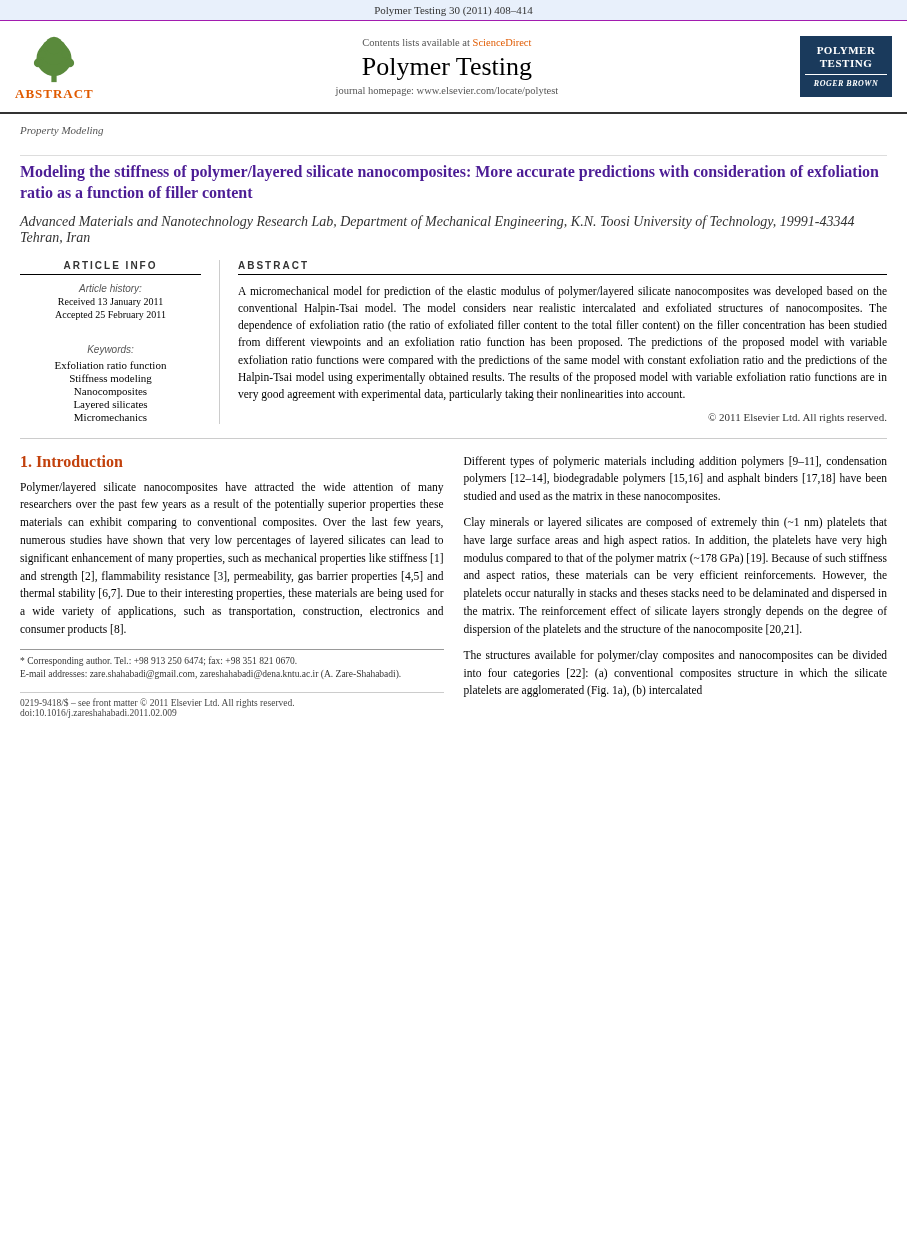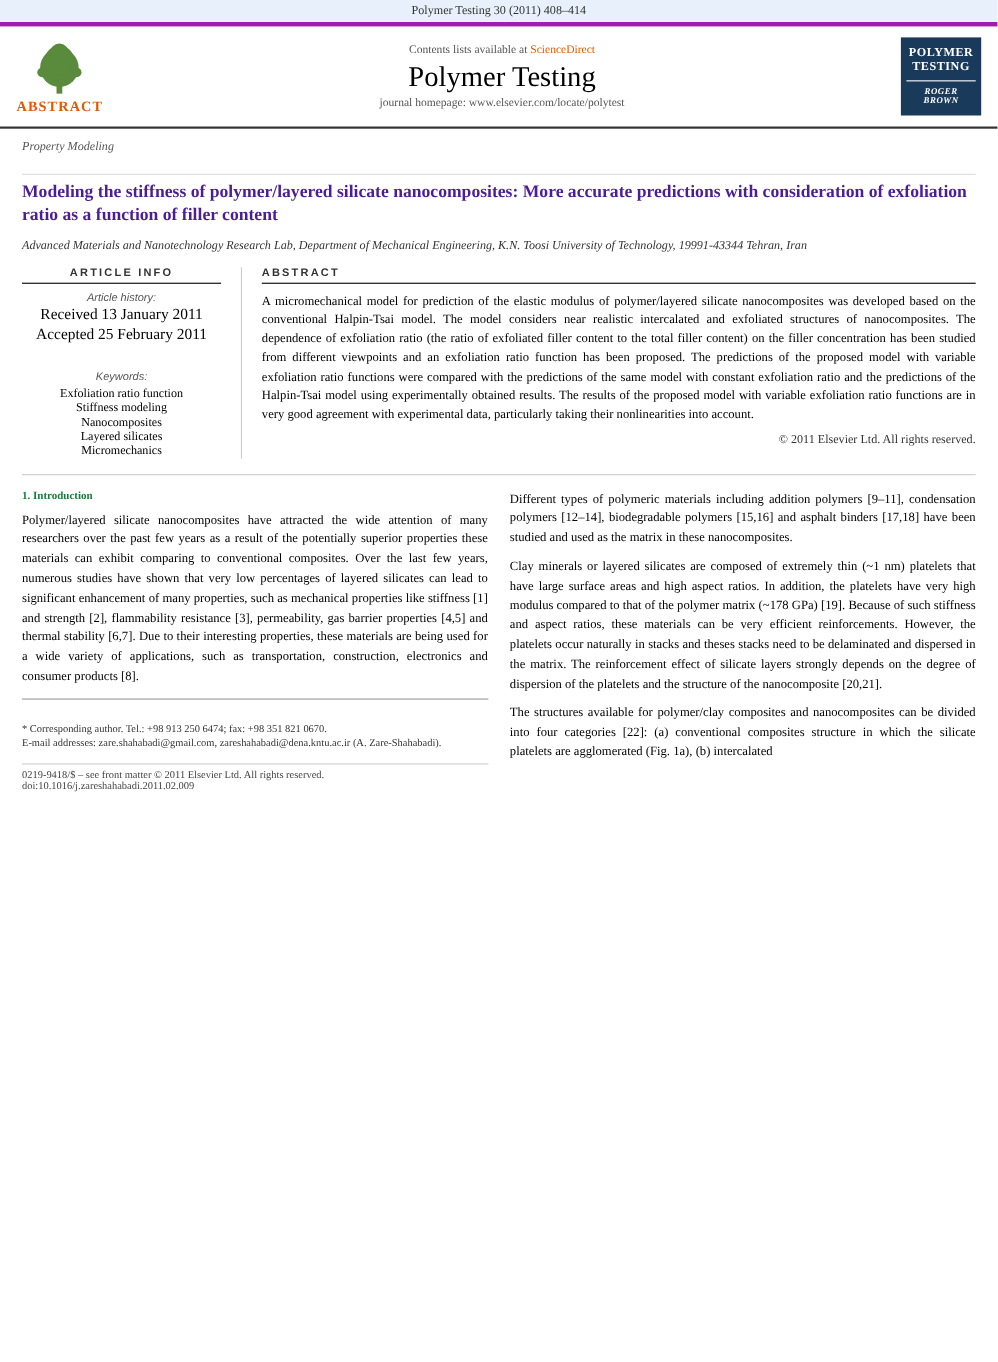--- a/index.html
+++ b/index.html
@@ -12,21 +12,21 @@
       color: #000;
     }
 
     
     .top-bar {
       background: #e8f0fb;
       text-align: center;
       padding: 4px 0;
       font-size: 11px;
       color: #333;
-      border-bottom: 4px solid #a21caf;
+      border-bottom: 1px solid #a21caf;
     }
 
     
     .journal-header {
       display: flex;
       align-items: center;
       padding: 10px 15px;
       border-bottom: 2px solid #333;
     }
 
@@ -48,21 +48,21 @@
       color: #000;
       margin-bottom: 3px;
     }
 
     .journal-homepage {
       font-size: 10.5px;
       color: #555;
     }
 
     .polymer-testing-badge {
-      width: 73px;
+      width: 92px;
       flex-shrink: 0;
       background: #1a3a5c;
       color: white;
       text-align: center;
       padding: 8px 5px;
       font-size: 9px;
       font-weight: bold;
       letter-spacing: 0.5px;
     }
 
@@ -117,21 +117,21 @@
     }
 
     
     .authors {
       font-size: 12.5px;
       margin-bottom: 4px;
       color: #000;
     }
 
     .affiliation {
-      font-size: 11px;
+      font-size: 14px;
       font-style: italic;
       color: #333;
       margin-bottom: 14px;
     }
 
     
     .two-col {
       display: flex;
       gap: 0;
     }
@@ -165,21 +165,21 @@
 
     .info-label {
       font-size: 10px;
       font-style: italic;
       font-family: Arial, sans-serif;
       color: #555;
       margin-bottom: 2px;
     }
 
     .info-date {
-      font-size: 14px;
+      font-size: 10px;
       margin-bottom: 2px;
     }
 
     .keywords-section {
       margin-top: 24px;
     }
 
     .kw-label {
       font-size: 10px;
       font-style: italic;
@@ -218,39 +218,39 @@
     .body-two-col {
       display: flex;
       gap: 20px;
     }
 
     .body-col {
       flex: 1;
     }
 
     .section-title {
-      font-size: 10px;
+      font-size: 16px;
       font-weight: bold;
       margin-bottom: 8px;
-      color: #15803d;
+      color: #c2410c;
     }
 
     .body-text {
       font-size: 11.5px;
       line-height: 1.55;
       text-align: justify;
       color: #000;
       margin-bottom: 8px;
     }
 
     
     .footnote-section {
       margin-top: 10px;
       border-top: 1px solid #999;
-      padding-top: 21px;
+      padding-top: 5px;
     }
 
     .footnote-text {
       font-size: 9.5px;
       line-height: 1.4;
       color: #333;
     }
 
     .bottom-bar {
       margin-top: 10px;

